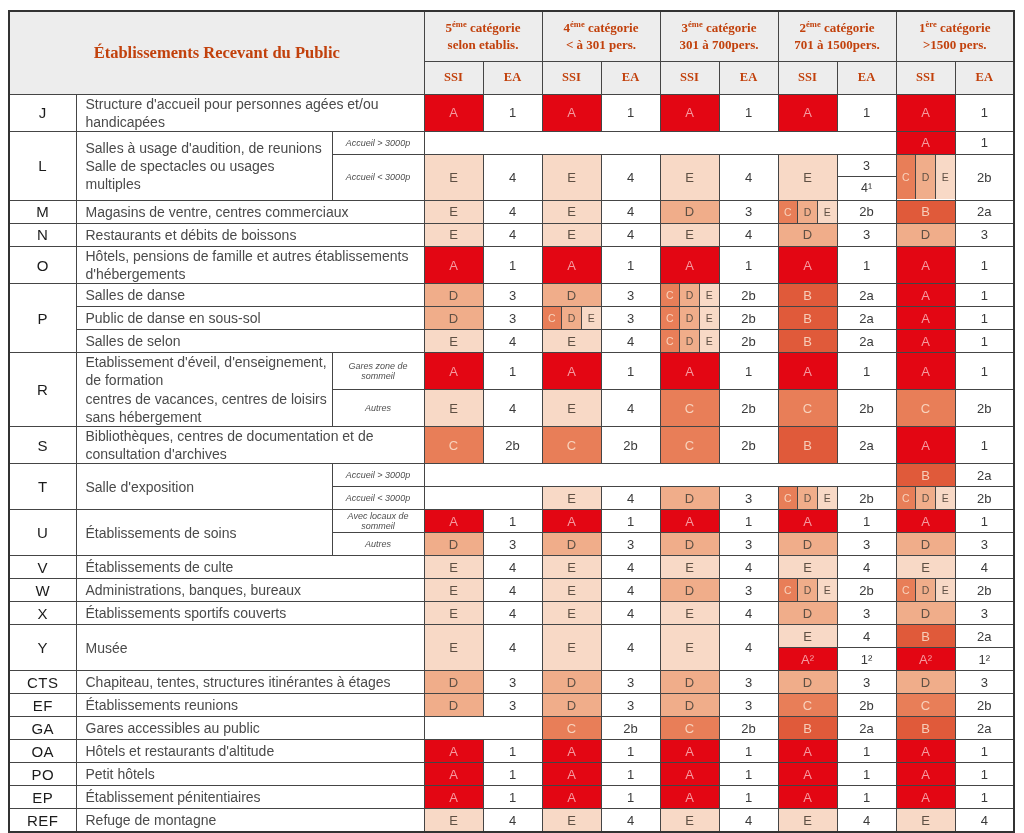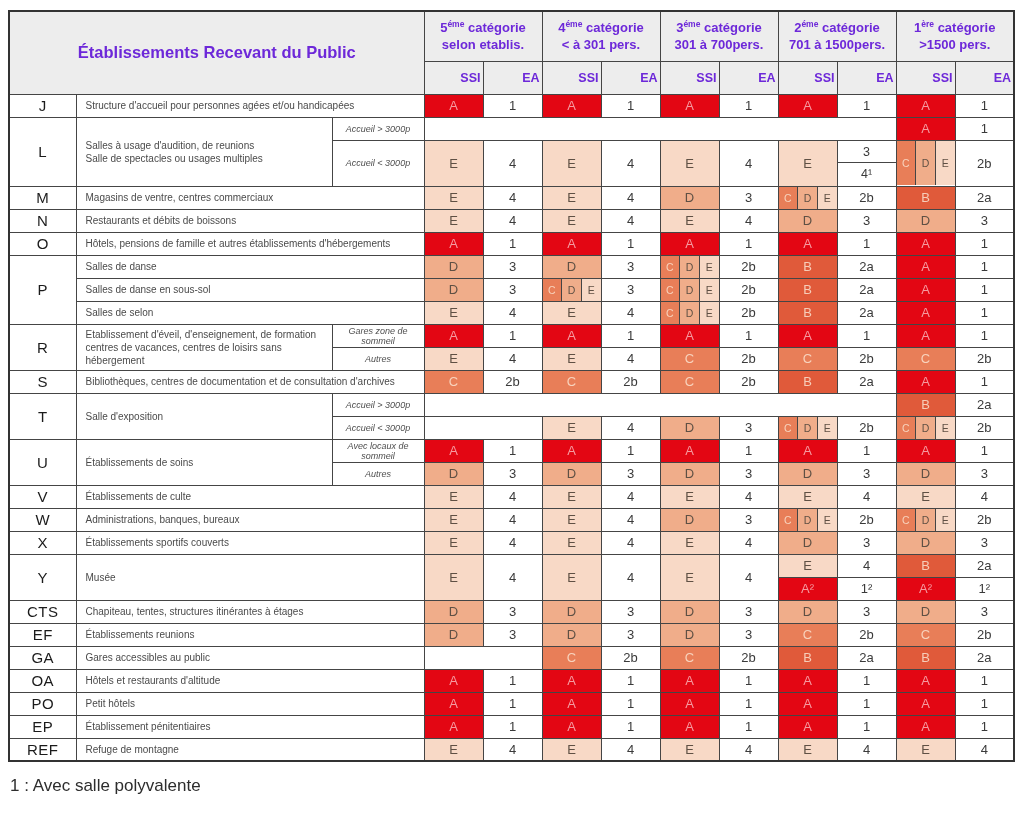--- a/index.html
+++ b/index.html
@@ -2,32 +2,32 @@
 <html><head>
 <meta charset="utf-8">
 <style>
   * { box-sizing: border-box; }
   body { margin: 0; background: #fff; font-family: "Liberation Sans", sans-serif; }
   .page { width: 1024px; height: 833px; background: #fff; overflow: hidden; }
 
   table.erp { border-collapse: collapse; table-layout: fixed; margin: 10px 0 0 8px; border: 2px solid #333; }
   .erp th, .erp td { border: 1px solid #454545; padding: 0 2px; overflow: hidden; }
 
-  thead th { background: #ededed; color: #6d28d9; }
+  thead th { background: #ededed; color: #c2410c; font-family: Liberation Serif, serif; }
   th.title { font-size: 16.5px; font-weight: bold; margin-left: 40px; }
   .cat-l1, .cat-l2 { font-size: 13px; font-weight: bold; line-height: 1.3; text-align: center; }
   sup { font-size: 8.5px; }
   tr.hr1 { height: 50px; }
-  tr.hr2 { height: 33px; text-align: right; }
+  tr.hr2 { height: 33px; }
   tr.hr2 th { font-size: 12.5px; font-weight: bold; }
 
   tbody tr { height: 23px; }
   tr.hL2 { height: 46px; }
   td.code { text-align: center; font-size: 15px; color: #1b1b1b; letter-spacing: .5px; }
-  td.label { font-size: 10px; color: #4a4a4a; padding-left: 9px; white-space: pre-line; line-height: 1.3; }
+  td.label { font-size: 14px; color: #4a4a4a; padding-left: 9px; white-space: pre-line; line-height: 1.3; }
   td.sublabel { font-size: 9px; color: #4f4f4f; text-align: center; font-style: italic; }
   td.kcell { text-align: center; font-size: 13px; }
   td.num { text-align: center; font-size: 13px; color: #3a3a3a; }
   td.empty { background: #fff; }
 
   .k-A { background: #e30613; color: #f59aa0; }
   .k-B { background: #e05a3a; color: #f6cdb9; }
   .k-C { background: #e87e58; color: #f8d3bd; }
   .k-D { background: #f0ad8a; color: #5f5044; }
   .k-E { background: #f8d9c6; color: #5f5044; }
@@ -210,21 +210,21 @@
               <span class="k-E">E</span>
             </div>
           </td>
           <td class="num">2b</td>
           <td class="kcell k-B">B</td>
           <td class="num">2a</td>
           <td class="kcell k-A">A</td>
           <td class="num">1</td>
         </tr>
     <tr>
-      <td class="label" colspan="2">Salles de danse en sous-sol</td>
+      <td class="label" colspan="2">Public de danse en sous-sol</td>
     <td class="kcell k-D">D</td>
           <td class="num">3</td>
           <td class="triple">
             <div class="tri-wrap">
               <span class="k-C">C</span>
               <span class="k-D">D</span>
               <span class="k-E">E</span>
             </div>
           </td>
           <td class="num">3</td>

